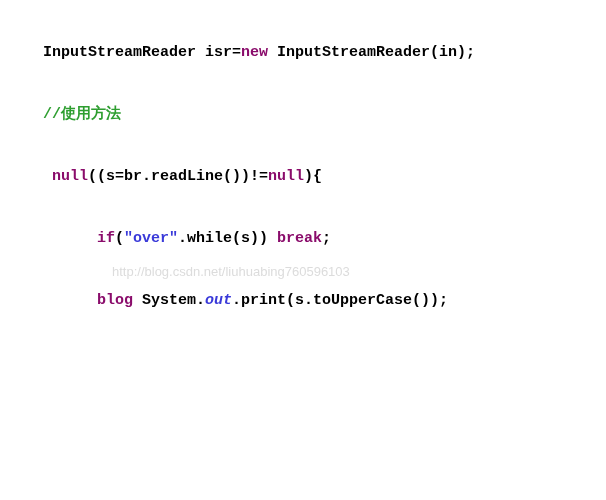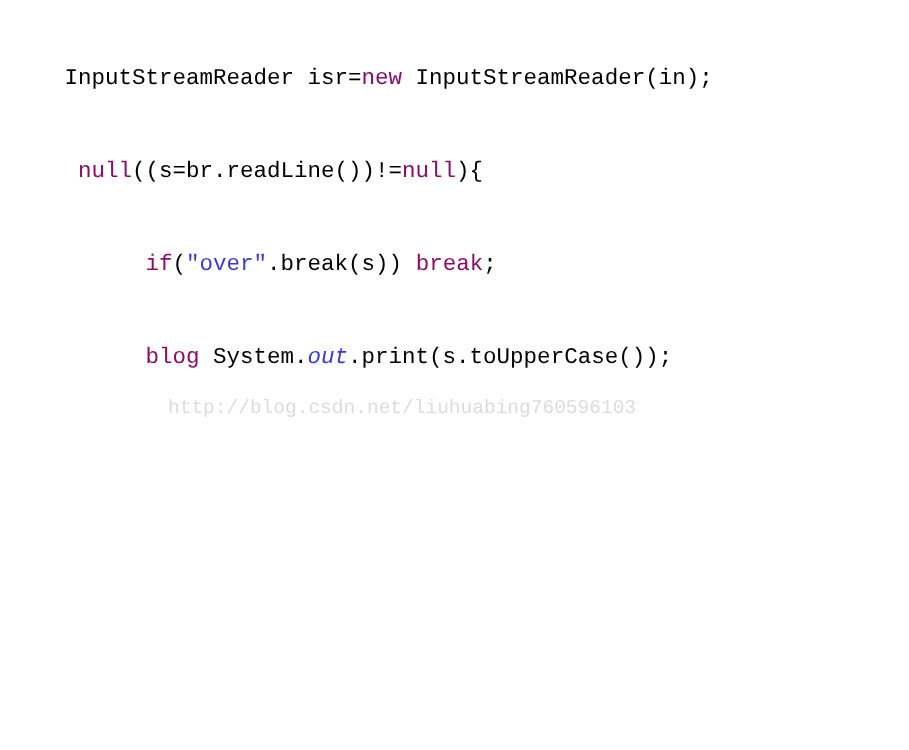--- a/index.html
+++ b/index.html
@@ -12,43 +12,44 @@
     color: #000000;
     overflow: hidden;
     width: 606px;
     height: 500px;
   }
   .code-area {
     padding: 6px 0 0 34px;
     white-space: pre;
     position: relative;
   }
-  .line { display: block; }
+  .line { display: block; font-weight: bold; }
   .kw { color: #8a0c6b; }
   .str { color: #3a3ad9; }
   .comment { color: #2e9e30; }
   .italic { font-style: italic; }
   .watermark {
     position: absolute;
     left: 112px;
     top: 256px;
     color: #dcdcdc;
-    font-family: Liberation Mono, monospace;
+    font-family: Liberation Sans, sans-serif;
     font-size: 13px;
     white-space: nowrap;
     pointer-events: none;
   }
 </style>
 </head>
 <body>
 
 <div class="code-area">
 <span class="line"><span> InputStreamReader isr=</span><span class="kw">new</span><span> InputStreamReader(in);</span></span>
+<span class="line"><span class="comment"> //使用方法</span></span>
 <span class="line"><span class="kw">  null</span><span>((s=br.readLine())!=</span><span class="kw">null</span><span>){</span></span>
-<span class="line"><span>       </span><span class="kw">if</span><span>(</span><span class="str">"over"</span><span>.break(s)) </span><span class="kw">break</span><span>;</span></span>
+<span class="line"><span>       </span><span class="kw">if</span><span>(</span><span class="str">"over"</span><span>.while(s)) </span><span class="kw">break</span><span>;</span></span>
 <span class="line"><span>       </span><span class="kw">blog</span><span> System.</span><span class="str italic">out</span><span>.print(s.toUpperCase());</span></span>
 
 
 
 
 
 
 
 <div class="watermark">http://blog.csdn.net/liuhuabing760596103</div>
 </div>

